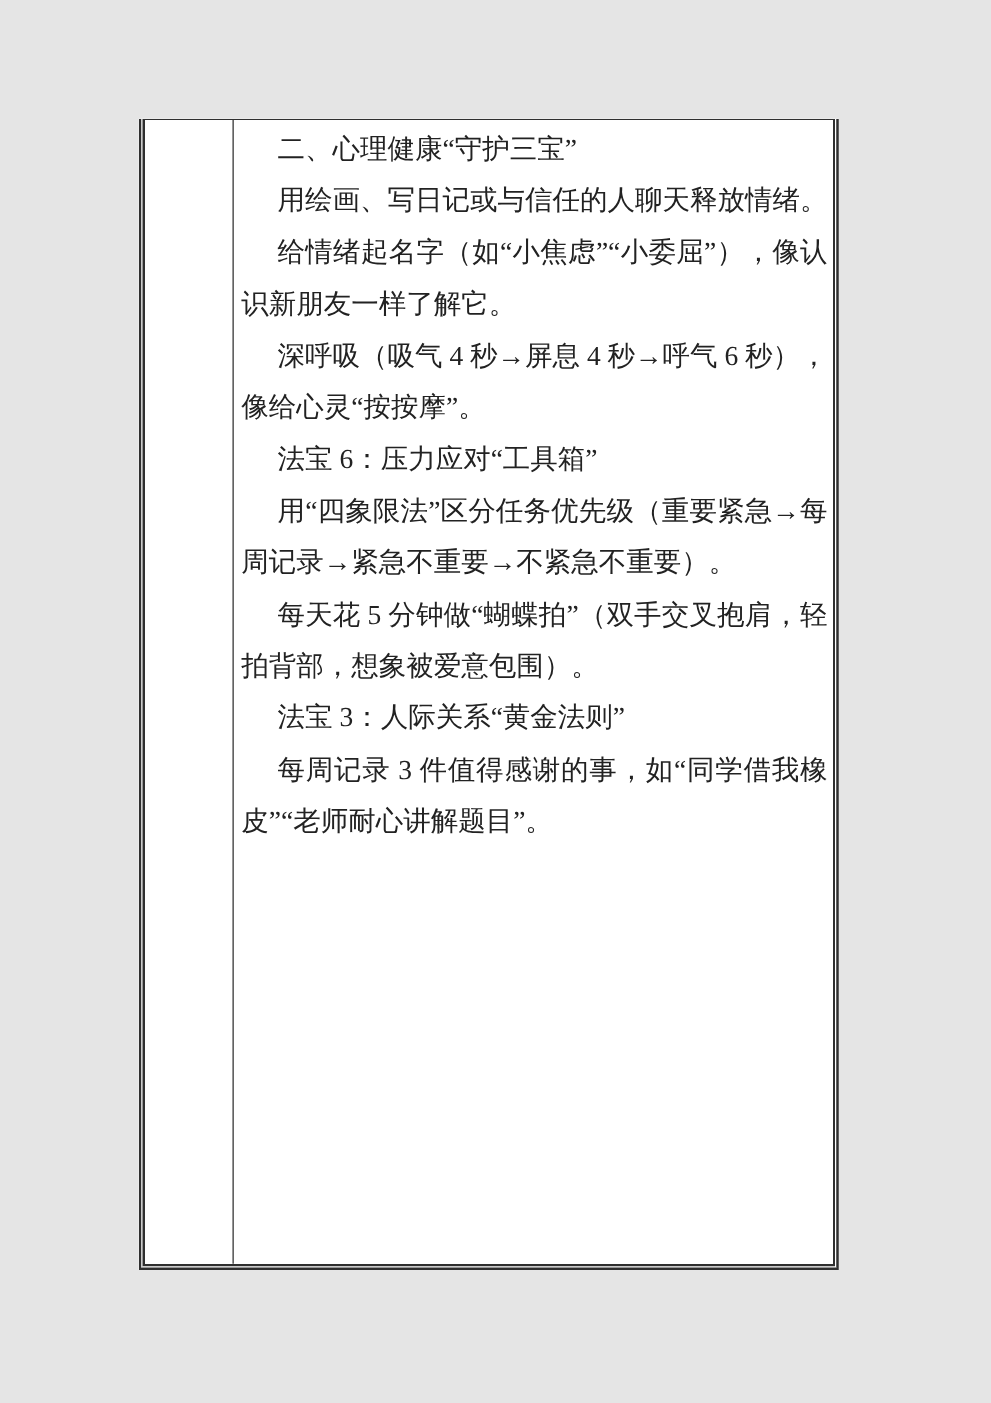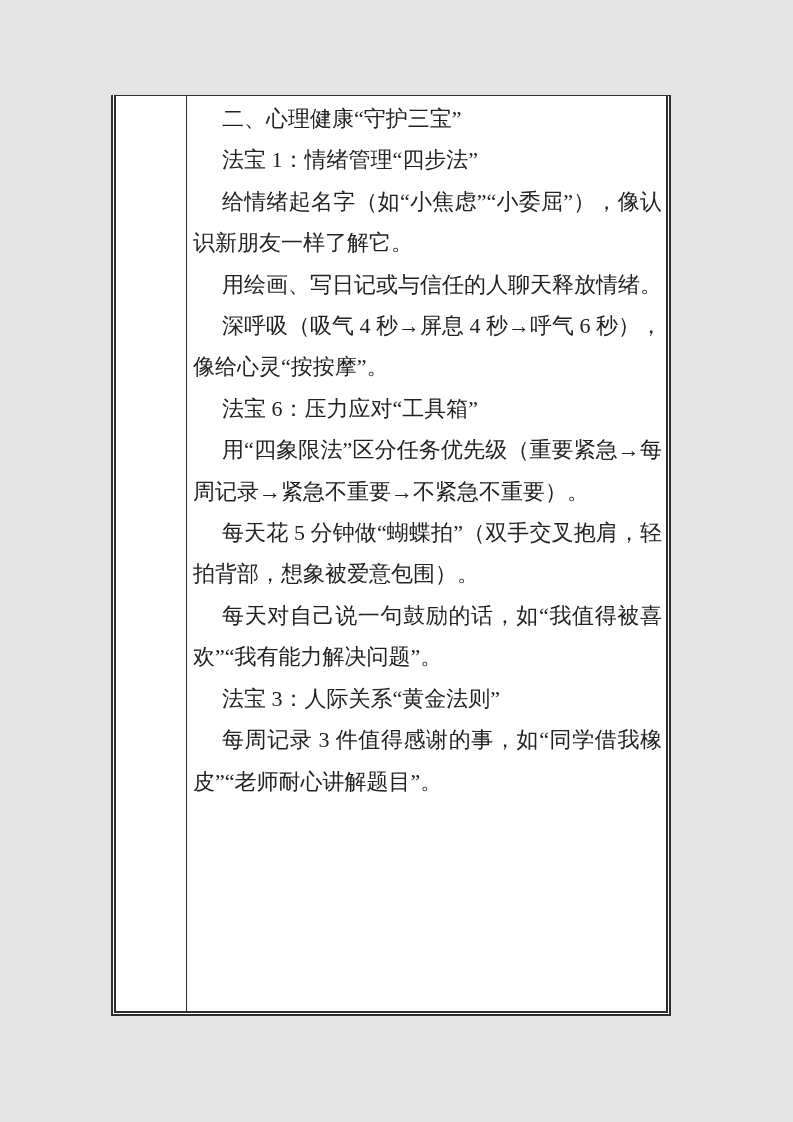--- a/index.html
+++ b/index.html
@@ -51,25 +51,23 @@
   }
 </style>
 </head>
 <body>
 
 <div class="page">
   <div class="doc-table">
     <div class="cell-left"></div>
     <div class="cell-right">
         <p class="para">二、心理健康“守护三宝”</p>
-        <p class="para">法宝 1：情绪管理“四步法”</p>
+        <p class="para">用绘画、写日记或与信任的人聊天释放情绪。</p>
         <p class="para">给情绪起名字（如“小焦虑”“小委屈”），像认识新朋友一样了解它。</p>
-        <p class="para">用绘画、写日记或与信任的人聊天释放情绪。</p>
         <p class="para">深呼吸（吸气 4 秒→屏息 4 秒→呼气 6 秒），像给心灵“按按摩”。</p>
         <p class="para">法宝 6：压力应对“工具箱”</p>
         <p class="para">用“四象限法”区分任务优先级（重要紧急→每周记录→紧急不重要→不紧急不重要）。</p>
         <p class="para">每天花 5 分钟做“蝴蝶拍”（双手交叉抱肩，轻拍背部，想象被爱意包围）。</p>
-        <p class="para">每天对自己说一句鼓励的话，如“我值得被喜欢”“我有能力解决问题”。</p>
         <p class="para">法宝 3：人际关系“黄金法则”</p>
         <p class="para">每周记录 3 件值得感谢的事，如“同学借我橡皮”“老师耐心讲解题目”。</p>
       </div>
   </div>
 </div>
 
 </body></html>

